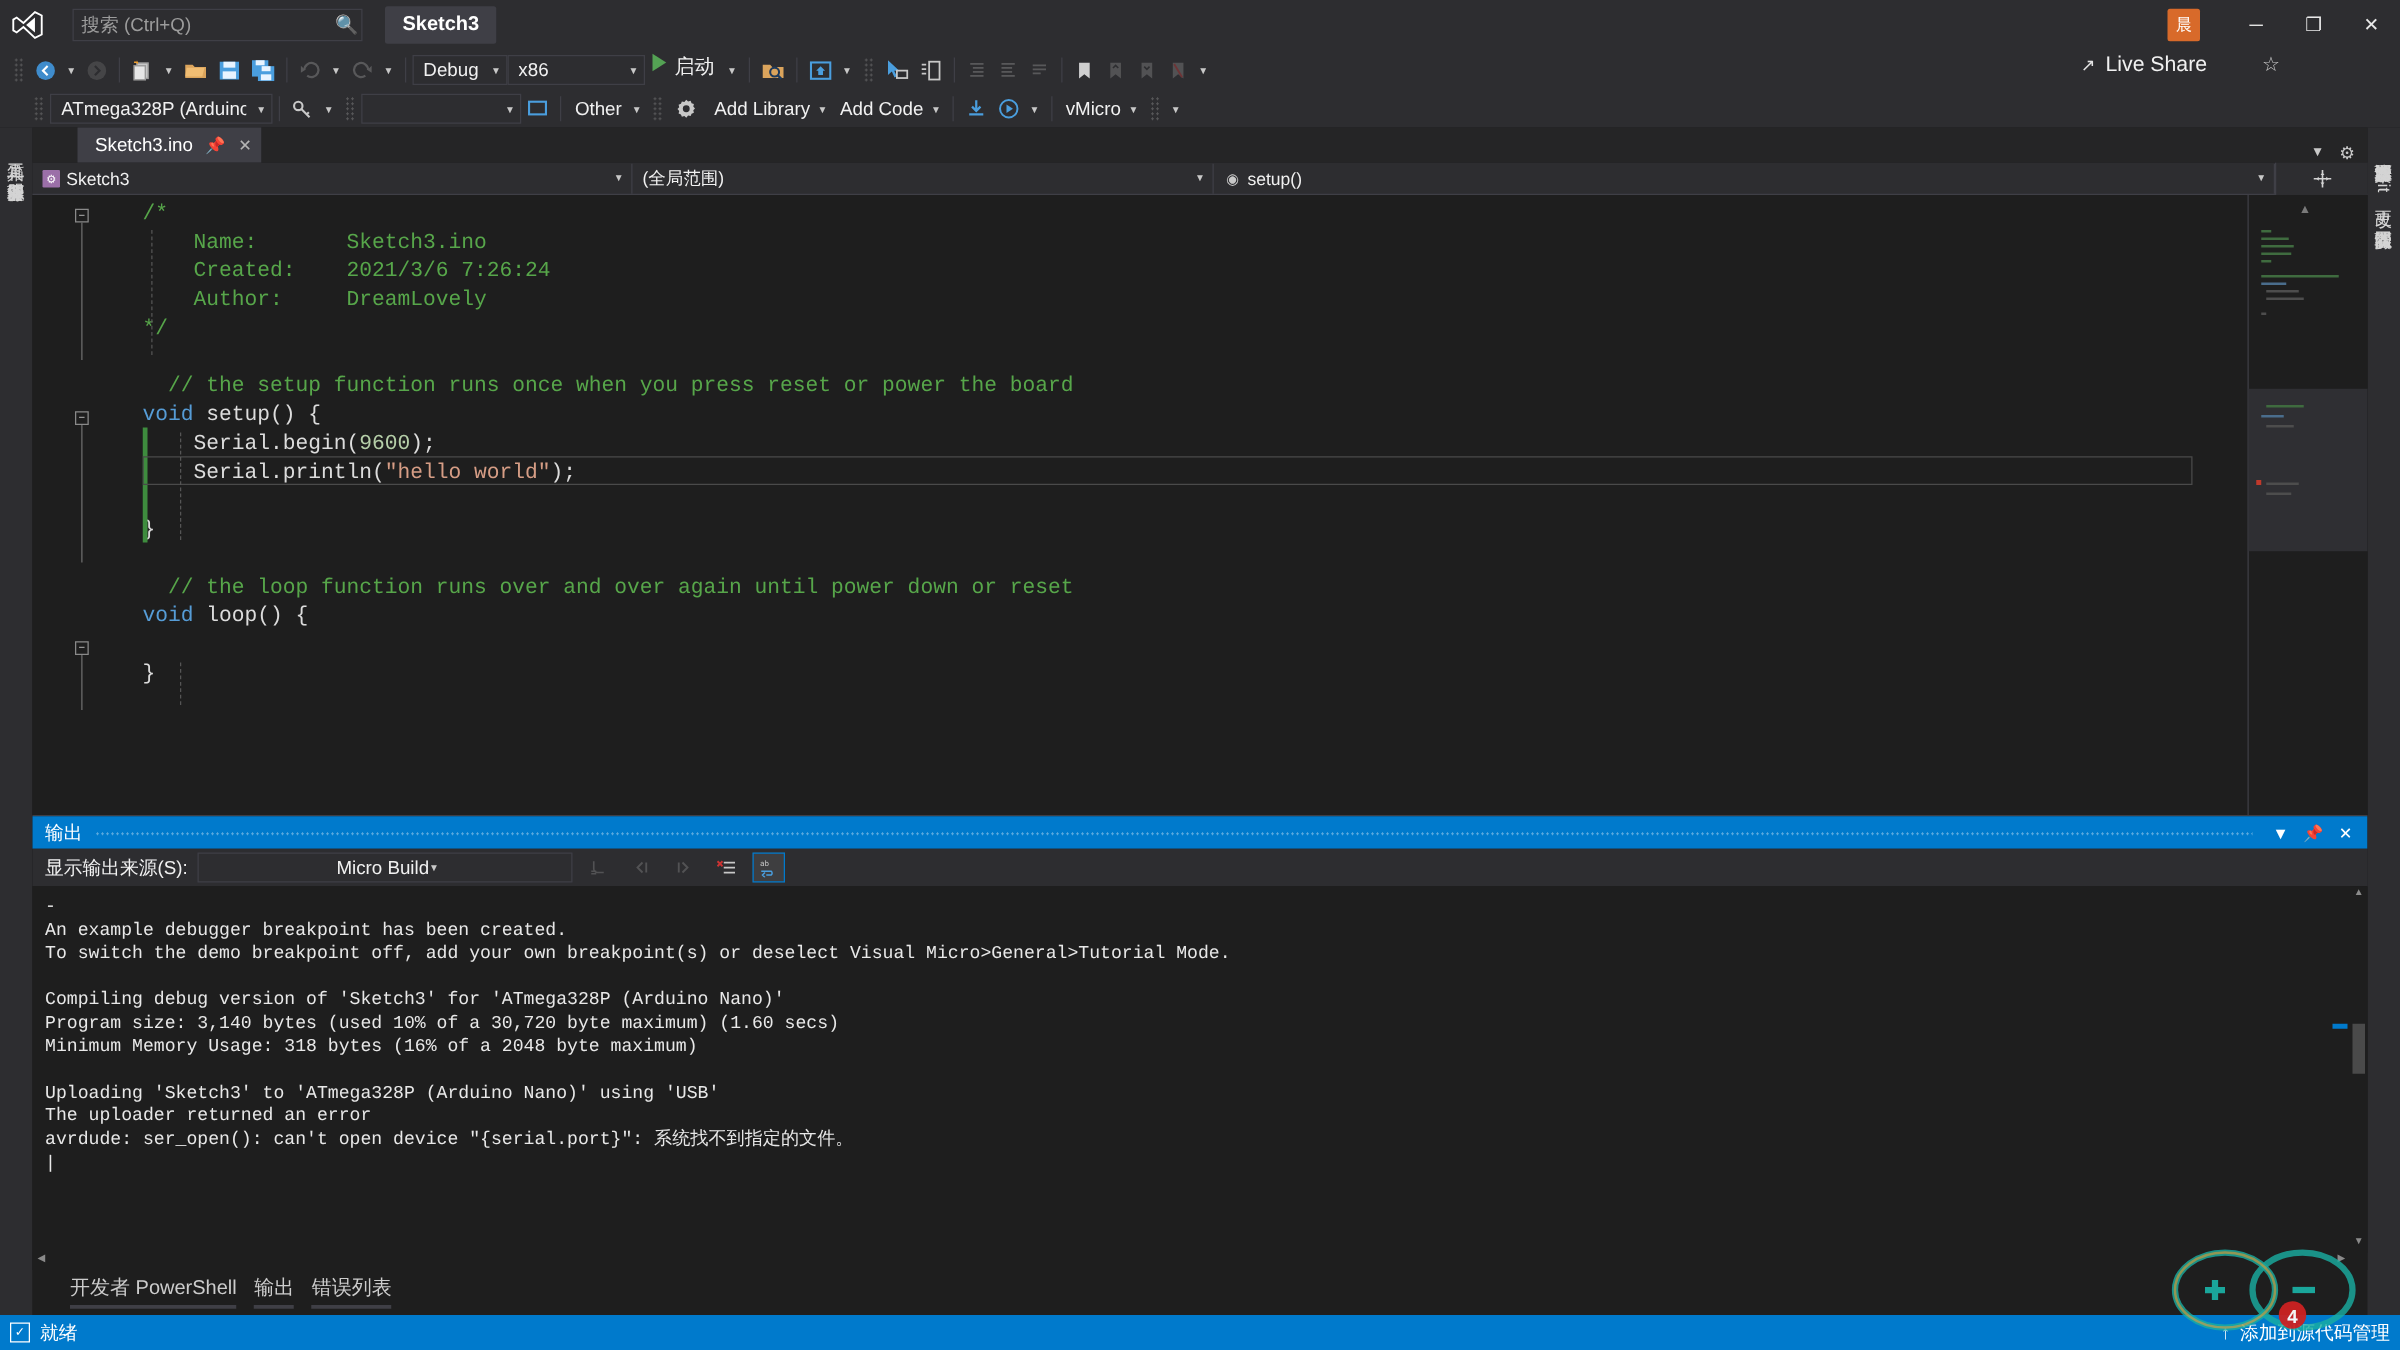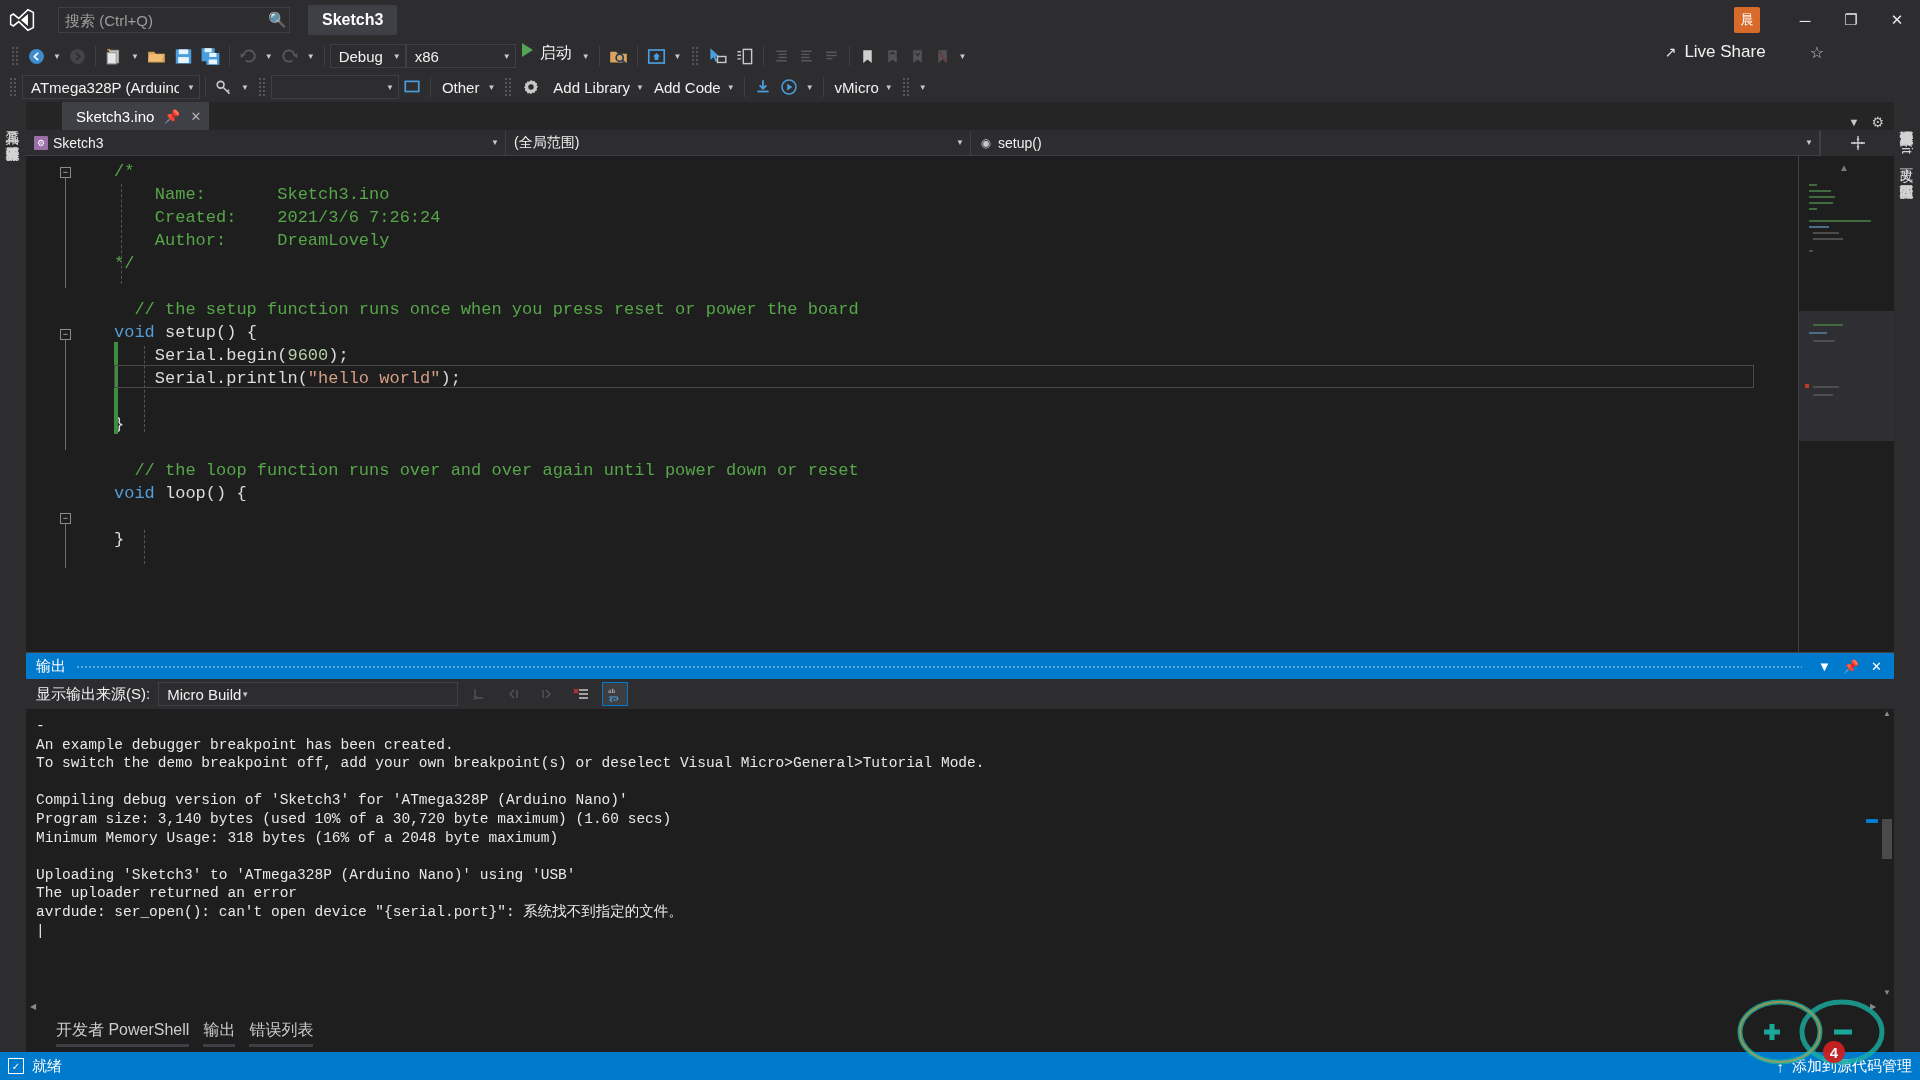--- a/index.html
+++ b/index.html
@@ -68,21 +68,21 @@
   }
   .combo .cv { white-space: nowrap; overflow: hidden; }
   .combo .cd { font-size: 8px; color:#c8c8c8; margin-left: 8px; }
   .run-btn { display:flex; align-items:flex-start; height:26px; padding: 0 6px; }
   .tri { width:0;height:0;border-left:11px solid #54a254;border-top:7px solid transparent;border-bottom:7px solid transparent; margin-right:7px;}
   .run-label { color:#f1f1f1; font-size:16px; }
 
   
   .toolbar2 {
     height: 30px; background: #2d2d30; display:flex; align-items:center;
-    flex: 0 0 30px; padding-left: 4px;
+    flex: 0 0 30px; padding-left: 22px;
   }
   .tb2-text { color:#f1f1f1; font-size:15px; white-space:nowrap; }
   .tb2-link { color:#f1f1f1; font-size:15px; white-space:nowrap; padding: 0 2px;}
 
   
   .body { flex: 1; display: flex; min-height: 0; }
 
   .vtabs { width: 26px; background: #2d2d30; padding-top: 10px;
            display:flex; flex-direction:column; align-items:center; flex: 0 0 26px; }
   .vtab {
@@ -166,21 +166,21 @@
     background-image: radial-gradient(rgba(255,255,255,.35) 1px, transparent 1px);
     background-size: 4px 4px; background-position: 0 12px; background-repeat: repeat-x; }
   .out-hbtn { color:#fff; font-size:13px; padding: 0 6px; }
   .out-toolbar {
     height: 30px; background:#2d2d30; display:flex; align-items:center;
     padding-left:10px; gap:8px; flex: 0 0 30px;
   }
   .out-label { color:#f1f1f1; font-size:15px; }
   .out-combo {
     width: 300px; height:24px; border:1px solid #3f3f46; background:#2d2d30;
-    display:flex; align-items:center; justify-content:flex-start;
+    display:flex; align-items:center; justify-content:center;
     padding: 0 4px 0 8px; color:#f1f1f1; font-size:15px;
   }
   .out-ico { color:#b4b4b4; font-size:14px; width:26px; height:24px;
              display:flex;align-items:center;justify-content:center;}
   .out-ico.dim { opacity:.4; }
   .out-ico.active { border:1px solid #007acc; background:#3e3e40; }
   .out-body {
     flex:1; position:relative; overflow:hidden; background:#1e1e1e;
     padding: 8px 0 0 10px;
   }

